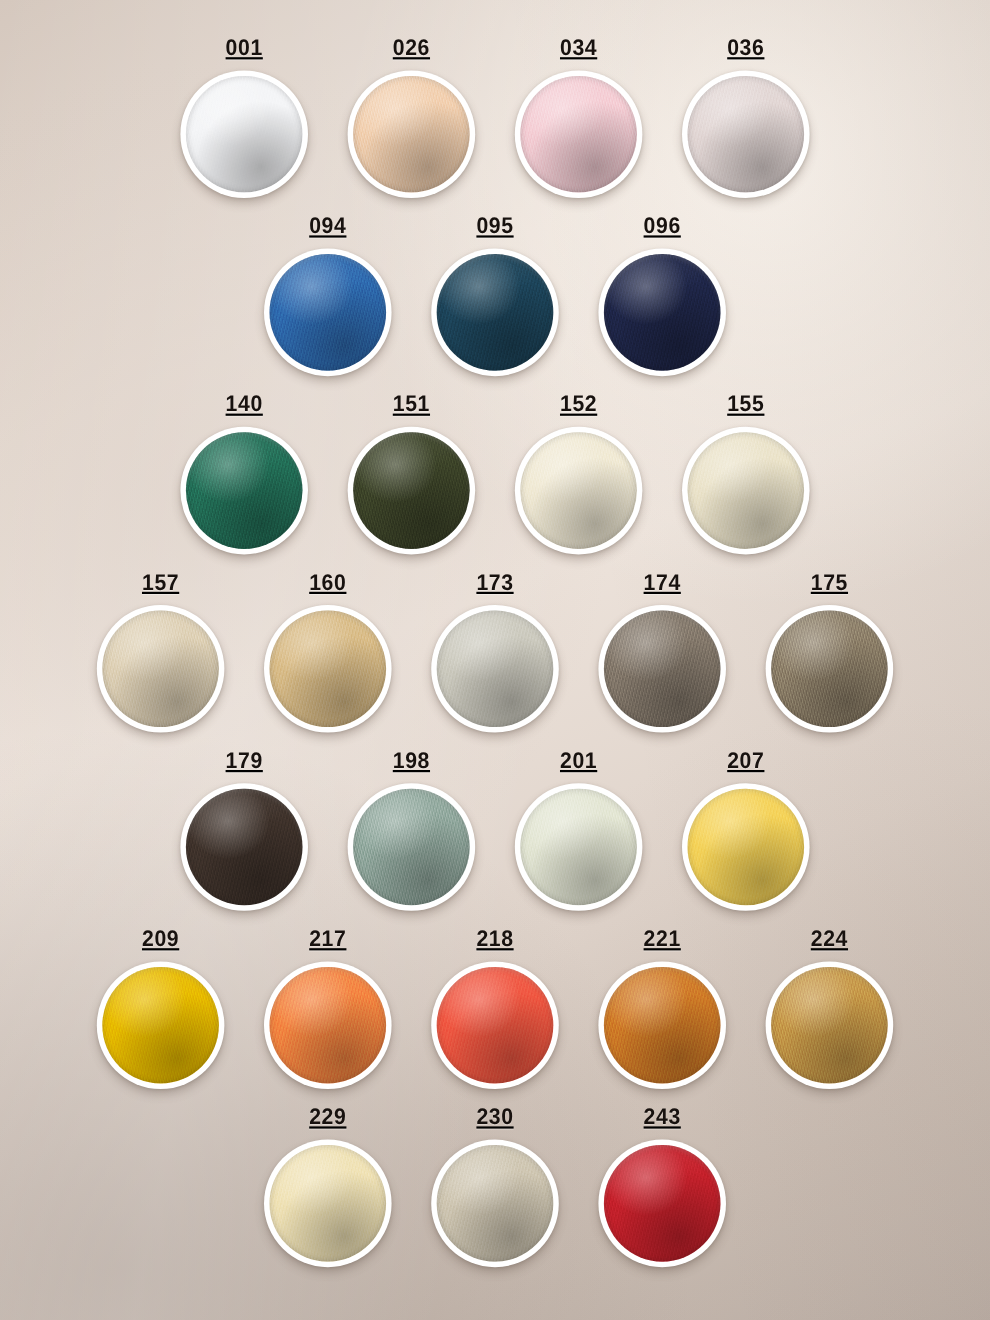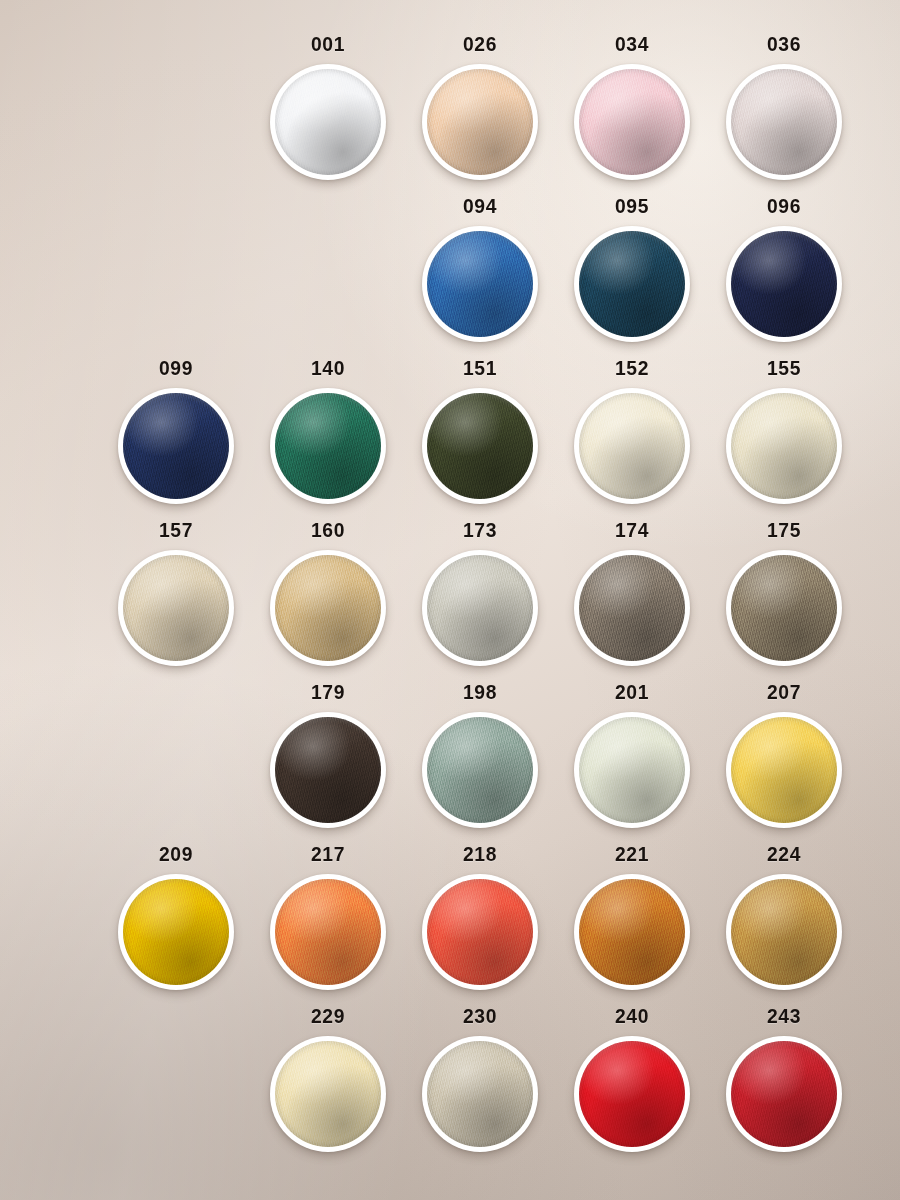--- a/index.html
+++ b/index.html
@@ -44,23 +44,24 @@
     width: 900px;
     height: 1200px;
     padding: 34px 40px 26px 40px;
     display: flex;
     flex-direction: column;
     justify-content: flex-start;
   }
 
   .swatch-row {
     display: flex;
-    justify-content: flex-end;
+    justify-content: center;
     height: 162px;
     flex: 0 0 162px;
+    text-decoration: underline;
   }
 
   .swatch {
     width: 152px;
     display: flex;
     flex-direction: column;
     align-items: center;
   }
 
   .swatch-label {
@@ -195,27 +196,20 @@
       <div class="swatch">
         <div class="swatch-label">096</div>
         <div class="spool">
           <div class="spool-core" style="background-color: rgb(30, 37, 70);"></div>
           <div class="spool-shadow"></div>
         </div>
       </div>
     </div>
     <div class="swatch-row">
       <div class="swatch">
-        <div class="swatch-label">099</div>
-        <div class="spool">
-          <div class="spool-core" style="background-color: rgb(33, 48, 90);"></div>
-          <div class="spool-shadow"></div>
-        </div>
-      </div>
-      <div class="swatch">
         <div class="swatch-label">140</div>
         <div class="spool">
           <div class="spool-core" style="background-color: rgb(34, 108, 85);"></div>
           <div class="spool-shadow"></div>
         </div>
       </div>
       <div class="swatch">
         <div class="swatch-label">151</div>
         <div class="spool">
           <div class="spool-core" style="background-color: rgb(59, 66, 40);"></div>
@@ -350,27 +344,20 @@
         </div>
       </div>
       <div class="swatch">
         <div class="swatch-label">230</div>
         <div class="spool">
           <div class="spool-core" style="background-color: rgb(206, 197, 176);"></div>
           <div class="spool-shadow"></div>
         </div>
       </div>
       <div class="swatch">
-        <div class="swatch-label">240</div>
-        <div class="spool">
-          <div class="spool-core" style="background-color: rgb(224, 24, 34);"></div>
-          <div class="spool-shadow"></div>
-        </div>
-      </div>
-      <div class="swatch">
         <div class="swatch-label">243</div>
         <div class="spool">
           <div class="spool-core" style="background-color: rgb(196, 32, 42);"></div>
           <div class="spool-shadow"></div>
         </div>
       </div>
     </div>
   </div>
 
 </body></html>

